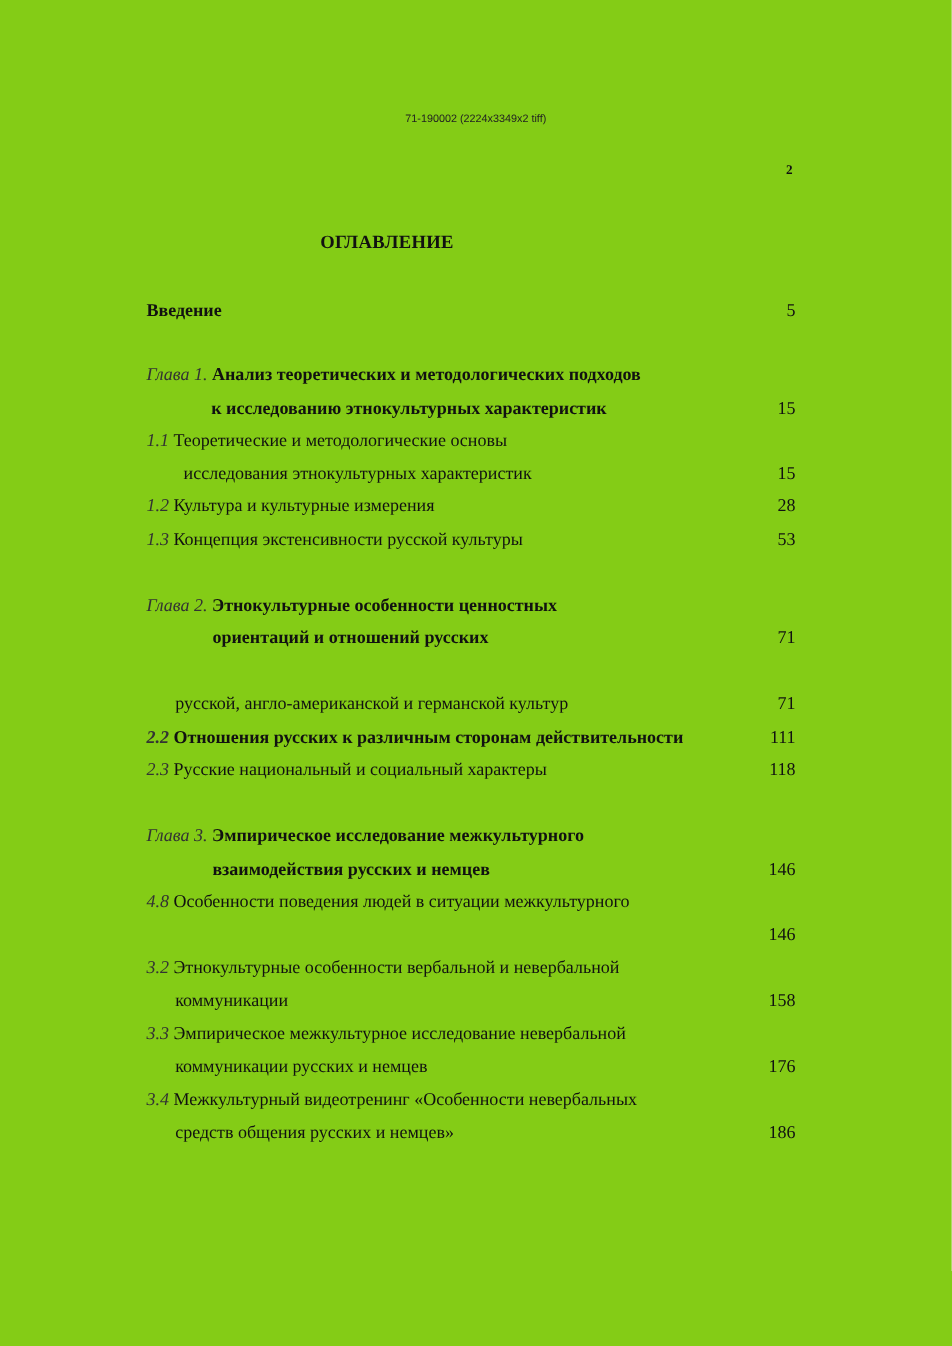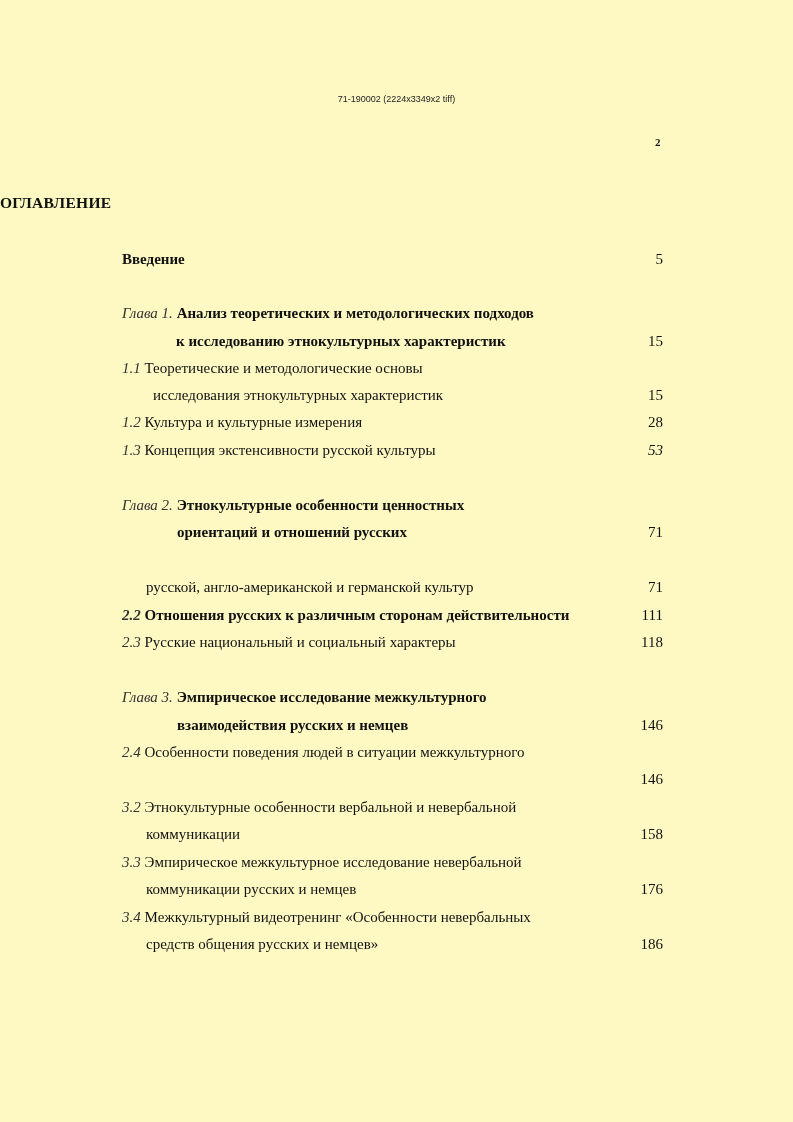--- a/index.html
+++ b/index.html
@@ -1,27 +1,27 @@
 <!DOCTYPE html>
 <html><head>
   <meta charset="utf-8">
   <style>
     html, body { margin: 0; padding: 0; background: #ffffff; }
     body { width: 793px; height: 1122px; position: relative; overflow: hidden; color: #111; }
-    .page { position: absolute; left: 0; top: 0; width: 793px; height: 1122px; background: #fef9c3; }
+    .page { position: absolute; left: 0; top: 0; width: 793px; height: 1122px; background: #84cc16; }
     .header-meta {
       position: absolute; top: 94px; left: 0; width: 793px; text-align: center;
       font-family: "Liberation Sans", sans-serif; font-size: 9px; color: #222;
     }
     .page-number {
       position: absolute; top: 136px; left: 655px;
       font-family: "Liberation Serif", serif; font-size: 11px; font-weight: bold;
     }
     .toc-title {
-      position: absolute; top: 194px; left: 0; width: 645px; text-align: left;
+      position: absolute; top: 194px; left: 0; width: 645px; text-align: center;
       font-family: "Liberation Serif", serif; font-size: 15.5px; font-weight: bold; letter-spacing: 0.3px;
     }
     .line {
       position: absolute; font-family: "Liberation Serif", serif; font-size: 15px;
       white-space: nowrap; line-height: 18px;
     }
     .pg {
       position: absolute; font-family: "Liberation Serif", serif; font-size: 15px;
       line-height: 18px; text-align: right; width: 60px; left: 603px;
     }
@@ -57,21 +57,21 @@
   <div class="line" style="top:413px; left:122px;">
     <span class="num">1.2</span>
     <span>Культура и культурные измерения</span>
   </div>
   <div class="pg" style="top:413px;">28</div>
 
   <div class="line" style="top:441px; left:122px;">
     <span class="num">1.3</span>
     <span>Концепция экстенсивности русской культуры</span>
   </div>
-  <div class="pg" style="top:441px;font-style:italic;">53</div>
+  <div class="pg" style="top:441px;">53</div>
 
   <div class="line" style="top:496px; left:122px;">
     <span class="num">Глава 2.</span>
     <span class="bold">Этнокультурные особенности ценностных</span>
   </div>
   <div class="line bold" style="top:523px; left:177px;">ориентаций и отношений русских</div>
   <div class="pg" style="top:523px;">71</div>
 
   <div class="line" style="top:578px; left:146px;">русской, англо-американской и германской культур</div>
   <div class="pg" style="top:578px;">71</div>
@@ -89,21 +89,21 @@
   <div class="pg" style="top:633px;">118</div>
 
   <div class="line" style="top:688px; left:122px;text-align:right;">
     <span class="num">Глава 3.</span>
     <span class="bold">Эмпирическое исследование межкультурного</span>
   </div>
   <div class="line bold" style="top:716px; left:177px;">взаимодействия русских и немцев</div>
   <div class="pg" style="top:716px;">146</div>
 
   <div class="line" style="top:743px; left:122px;">
-    <span class="num">2.4</span>
+    <span class="num">4.8</span>
     <span>Особенности поведения людей в ситуации межкультурного</span>
   </div>
   <div class="pg" style="top:770px;">146</div>
 
   <div class="line" style="top:798px; left:122px;">
     <span class="num">3.2</span>
     <span>Этнокультурные особенности вербальной и невербальной</span>
   </div>
   <div class="line" style="top:825px; left:146px;">коммуникации</div>
   <div class="pg" style="top:825px;">158</div>

